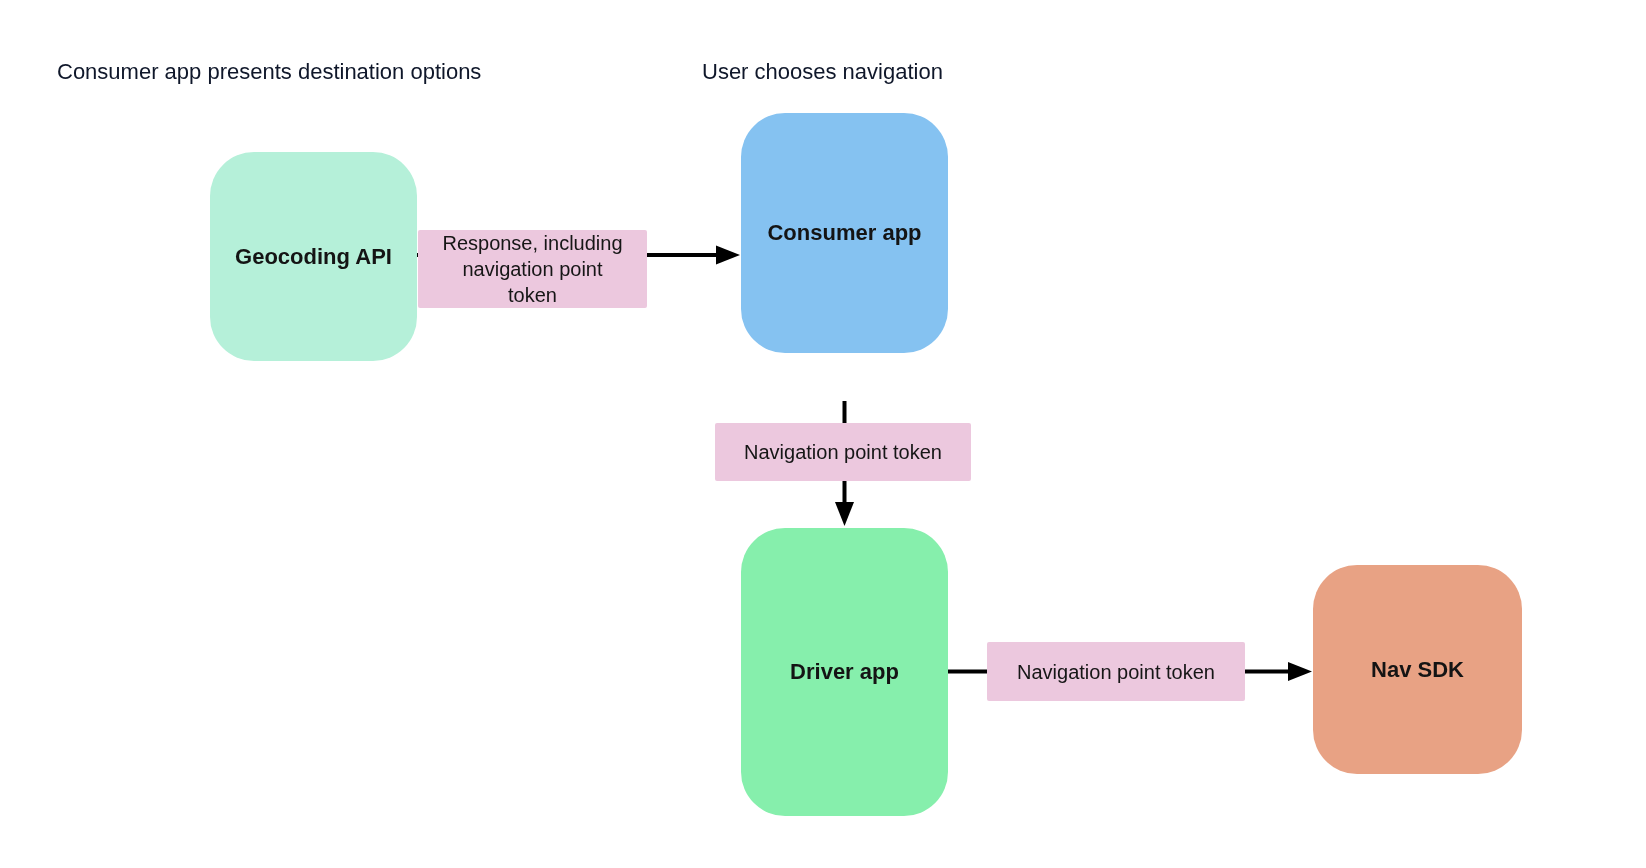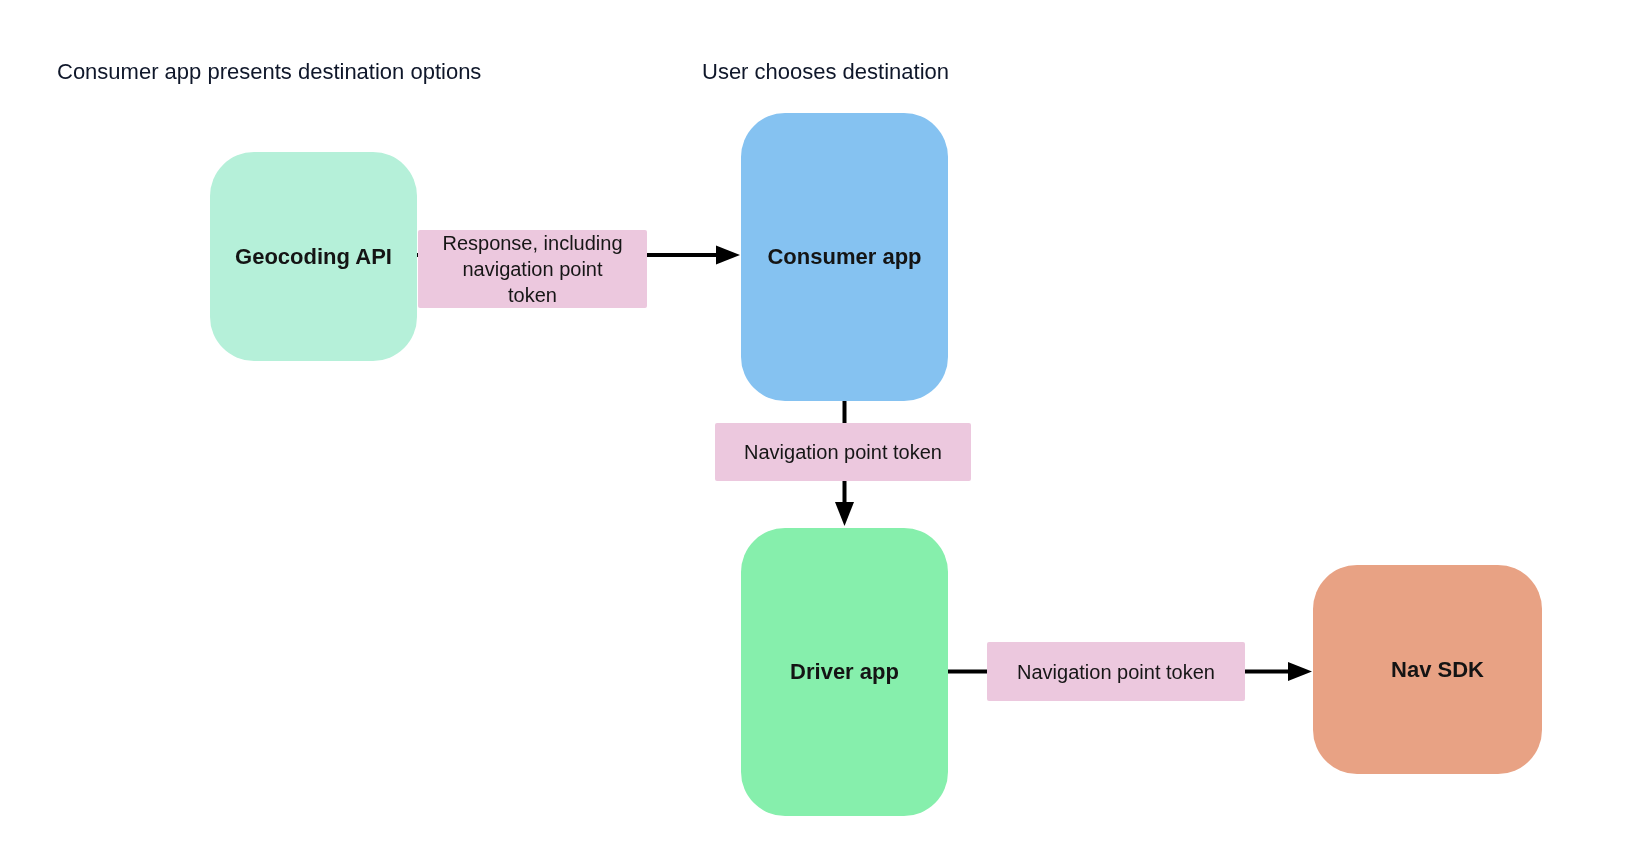--- a/index.html
+++ b/index.html
@@ -33,23 +33,23 @@
     border-radius: 44px;
     display: flex;
     align-items: center;
     justify-content: center;
     font-weight: 700;
     font-size: 22px;
     z-index: 2;
     text-align: center;
   }
   #node-geocoding-api { left: 170px; top: 152px; width: 207px; height: 209px; background: #b5f0d9; margin-left: 40px; }
-  #node-consumer-app  { left: 741px; top: 113px; width: 207px; height: 288px; background: #85c2f1; }
+  #node-consumer-app  { left: 741px; top: 113px; width: 207px; height: 240px; background: #85c2f1; }
   #node-driver-app    { left: 741px; top: 528px; width: 207px; height: 288px; background: #86efac; }
-  #node-nav-sdk       { left: 1313px; top: 565px; width: 209px; height: 209px; background: #e8a284; padding-left: 20px; }
+  #node-nav-sdk       { left: 1313px; top: 565px; width: 209px; height: 209px; background: #e8a284; }
 
   .edge-label {
     position: absolute;
     background: #ecc8de;
     display: flex;
     align-items: center;
     justify-content: center;
     text-align: center;
     font-size: 20px;
     line-height: 26px;
@@ -69,21 +69,21 @@
     z-index: 1;
     pointer-events: none;
   }
 </style>
 </head>
 <body>
 
 <div class="canvas">
 
   <div class="stage-header" id="stage-header-1">Consumer app presents destination options</div>
-  <div class="stage-header" id="stage-header-2">User chooses destination</div>
+  <div class="stage-header" id="stage-header-2">User chooses navigation</div>
 
   <svg class="connectors" width="1646" height="868" viewBox="0 0 1646 868">
     <g>
       <line x1="377" y1="255" x2="722" y2="255" stroke="#000000" stroke-width="4"></line>
       <polygon points="740,255 716,245.5 716,264.5" fill="#000000"></polygon>
     </g>
     <g>
       <line x1="844.5" y1="401" x2="844.5" y2="508" stroke="#000000" stroke-width="4"></line>
       <polygon points="844.5,526 835,502 854,502" fill="#000000"></polygon>
     </g>

